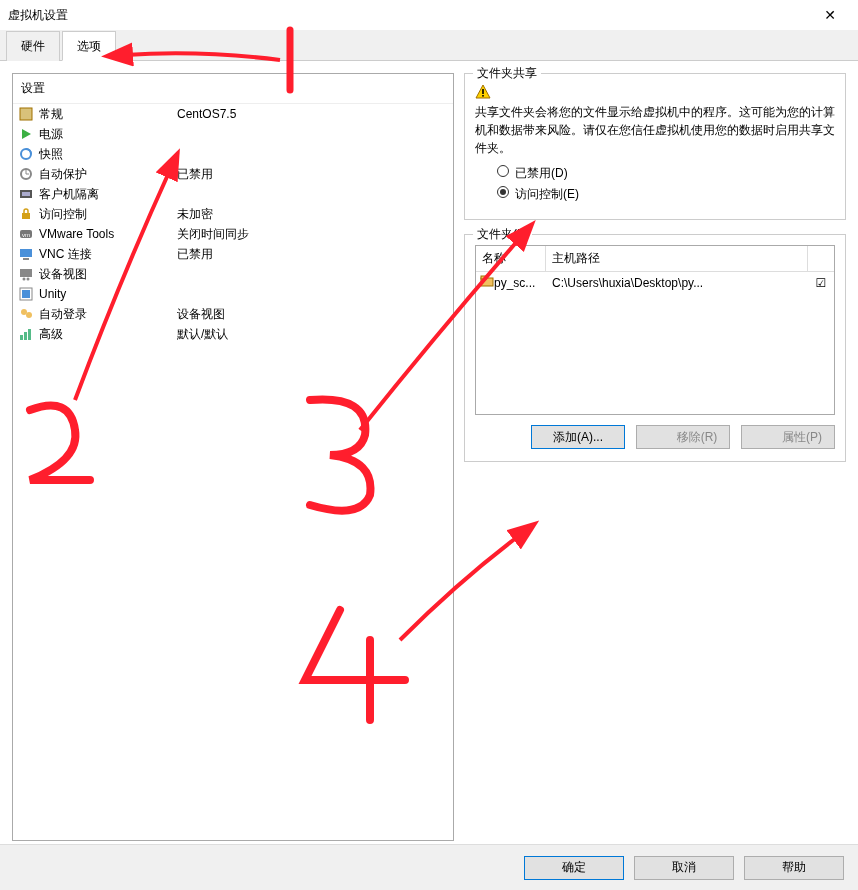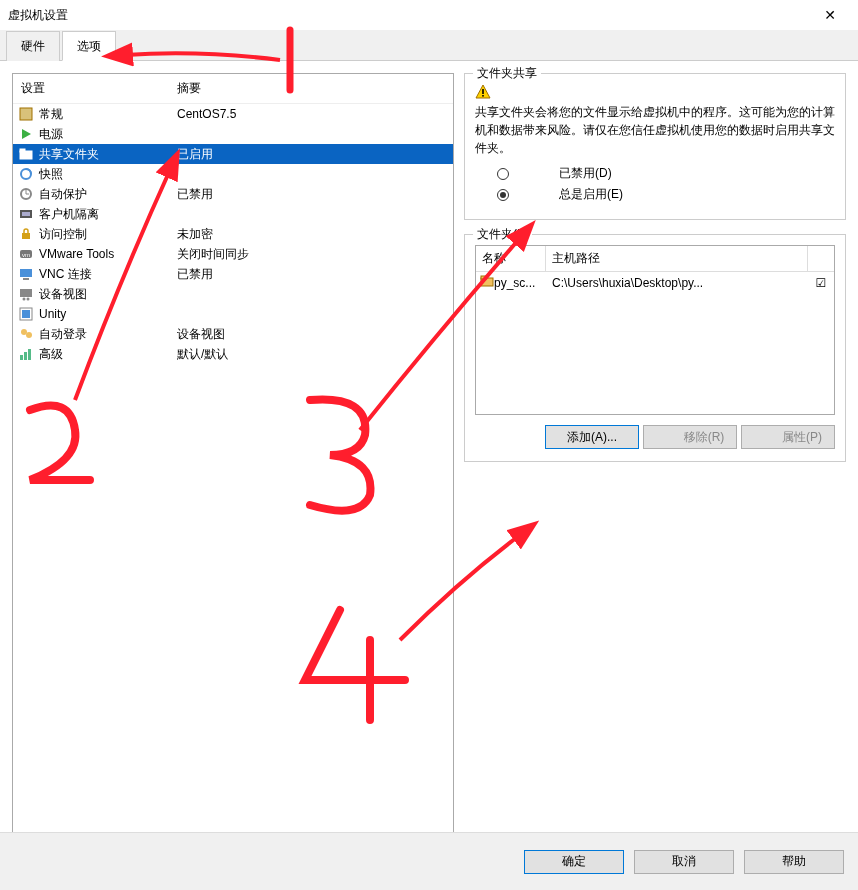--- a/index.html
+++ b/index.html
@@ -117,24 +117,22 @@
   .warn-icon {
     width: 20px;
     flex-shrink: 0;
   }
   .warn-text {
     flex: 1;
     line-height: 1.5;
   }
   .radio-row {
     display: flex;
-    align-items: center;
     margin: 4px 0 4px 22px;
     cursor: pointer;
-    gap: 44px;
   }
   .radio-row .dot {
     width: 12px;
     height: 12px;
     border: 1px solid #333;
     border-radius: 50%;
     margin-right: 6px;
     display: inline-flex;
     align-items: center;
     justify-content: center;
@@ -189,21 +187,21 @@
     overflow: hidden;
     white-space: nowrap;
   }
   .folder-row .fc {
     width: 26px;
     text-align: center;
   }
   .btn-row {
     display: flex;
     justify-content: flex-end;
-    gap: 4px;
+    gap: 11px;
     margin-top: 10px;
   }
   .btn {
     width: 94px;
     height: 24px;
     border: 1px solid #adadad;
     background: #e1e1e1;
     display: inline-flex;
     align-items: center;
     justify-content: center;
@@ -215,21 +213,21 @@
     padding-left: 28px;
   }
   .btn.primary {
     border: 1px solid #0078d7;
   }
   .bottom-bar {
     position: absolute;
     bottom: 0;
     left: 0;
     right: 0;
-    height: 58px;
+    height: 46px;
     border-top: 1px solid #ddd;
     display: flex;
     justify-content: flex-end;
     align-items: center;
     gap: 10px;
     padding-right: 14px;
     background: #f0f0f0;
   }
   .annotations {
     position: absolute;
@@ -248,50 +246,39 @@
 <div class="tabbar">
   <div class="tab">硬件</div>
   <div class="tab active">选项</div>
 </div>
 
 <div class="content">
 
   <div class="left-panel">
     <div class="col-headers">
       <div class="h1">设置</div>
-      <div class="h2">摘要</div>
     </div>
     <div class="settings-list" id="settings-list">
         <div class="srow">
           <span class="icon">
             <svg width="14" height="14">
               <rect x="1" y="1" width="12" height="12" fill="#d9c27a" stroke="#a07000"></rect>
             </svg>
           </span>
           <span class="name">常规</span>
           <span class="summary">CentOS7.5</span>
         </div>
         <div class="srow">
           <span class="icon">
             <svg width="14" height="14">
               <polygon points="3,2 12,7 3,12" fill="#3cb043"></polygon>
             </svg>
           </span>
           <span class="name">电源</span>
           <span class="summary"></span>
-        </div>
-        <div class="srow selected">
-          <span class="icon">
-            <svg width="14" height="14">
-              <rect x="1" y="4" width="12" height="8" fill="#fff" stroke="#fff"></rect>
-              <rect x="1" y="2" width="5" height="3" fill="#fff" stroke="#fff"></rect>
-            </svg>
-          </span>
-          <span class="name">共享文件夹</span>
-          <span class="summary">已启用</span>
         </div>
         <div class="srow">
           <span class="icon">
             <svg width="14" height="14">
               <circle cx="7" cy="7" r="5" fill="none" stroke="#4a90d9" stroke-width="2"></circle>
               <path d="M7 2 A5 5 0 0 1 12 7" stroke="#4a90d9" stroke-width="2" fill="none"></path>
             </svg>
           </span>
           <span class="name">快照</span>
           <span class="summary"></span>
@@ -405,21 +392,21 @@
           </svg>
         </div>
         <div class="warn-text">共享文件夹会将您的文件显示给虚拟机中的程序。这可能为您的计算机和数据带来风险。请仅在您信任虚拟机使用您的数据时启用共享文件夹。</div>
       </div>
       <div class="radio-row">
         <span class="dot"></span>
         <span>已禁用(D)</span>
       </div>
       <div class="radio-row selected">
         <span class="dot"></span>
-        <span>总是启用(E)</span>
+        <span>访问控制(E)</span>
       </div>
     </div>
 
     <div class="group">
       <div class="group-title">文件夹(F)</div>
       <div class="folder-list">
         <div class="folder-head">
           <div class="fh1">名称</div>
           <div class="fh2">主机路径</div>
           <div class="fh3"></div>

